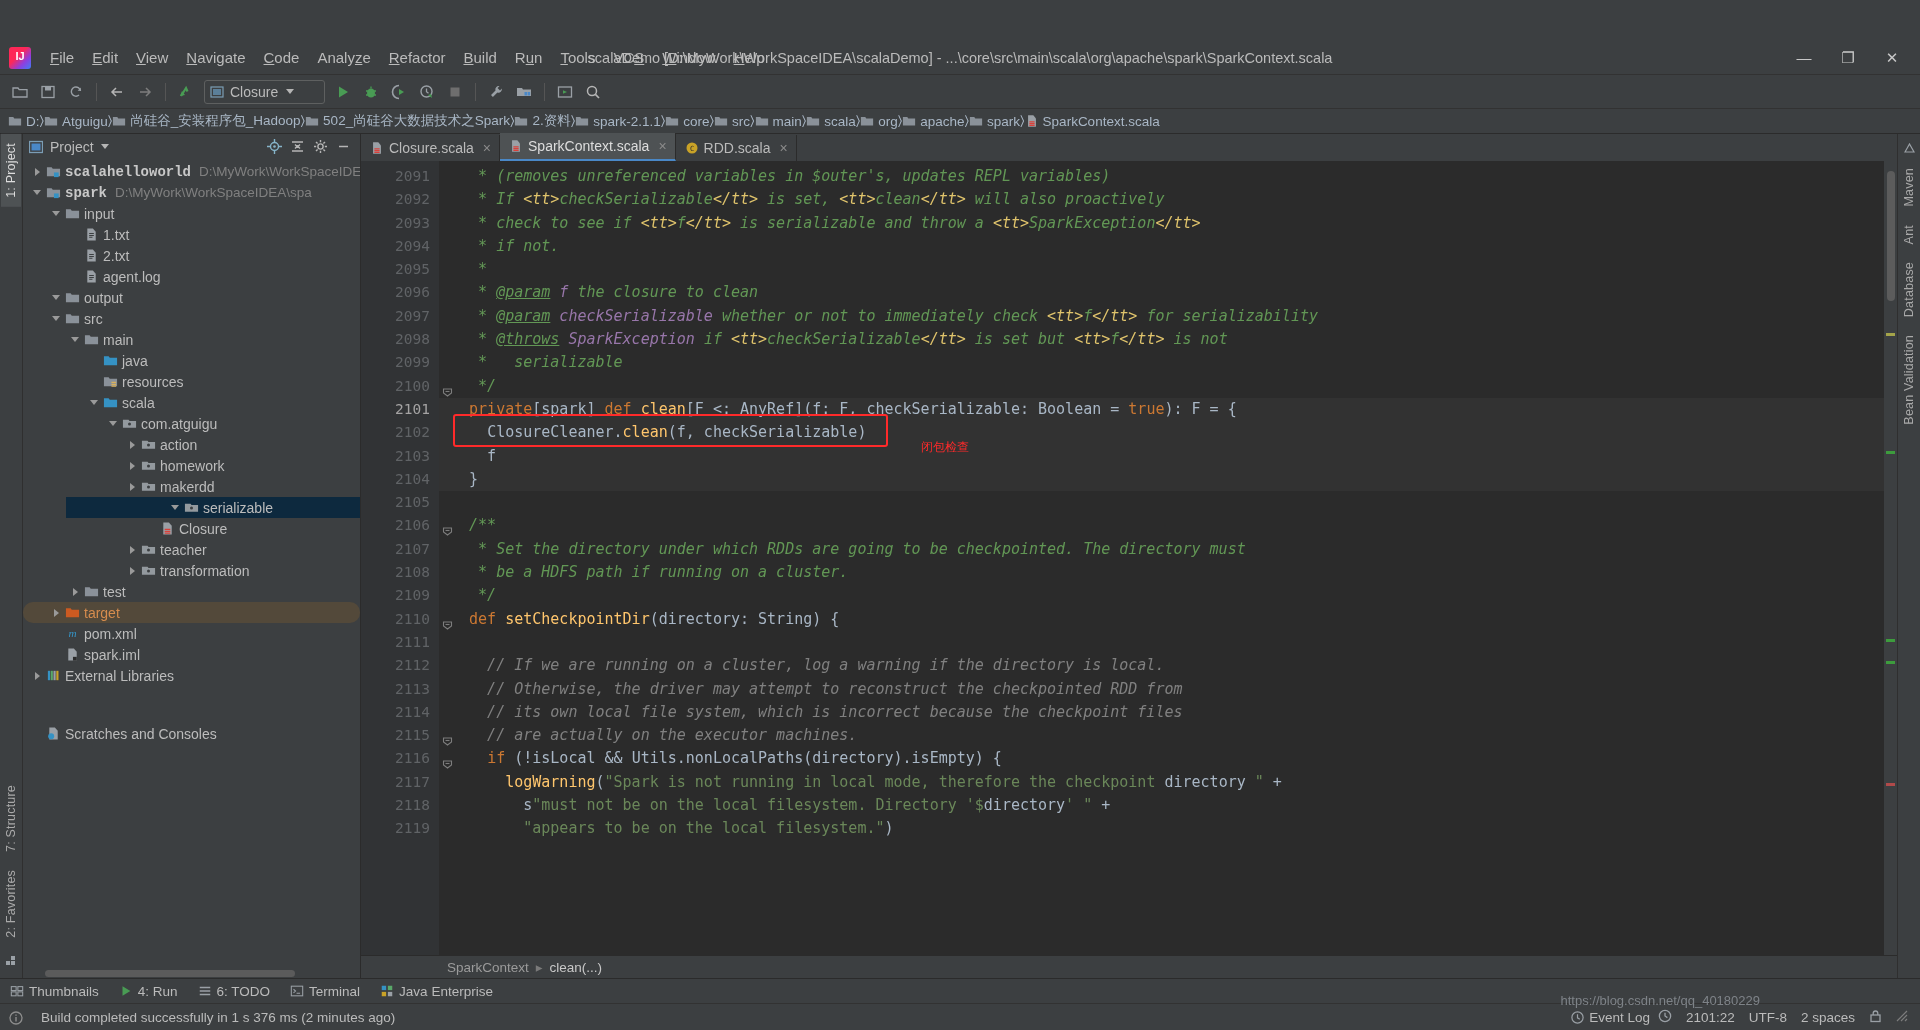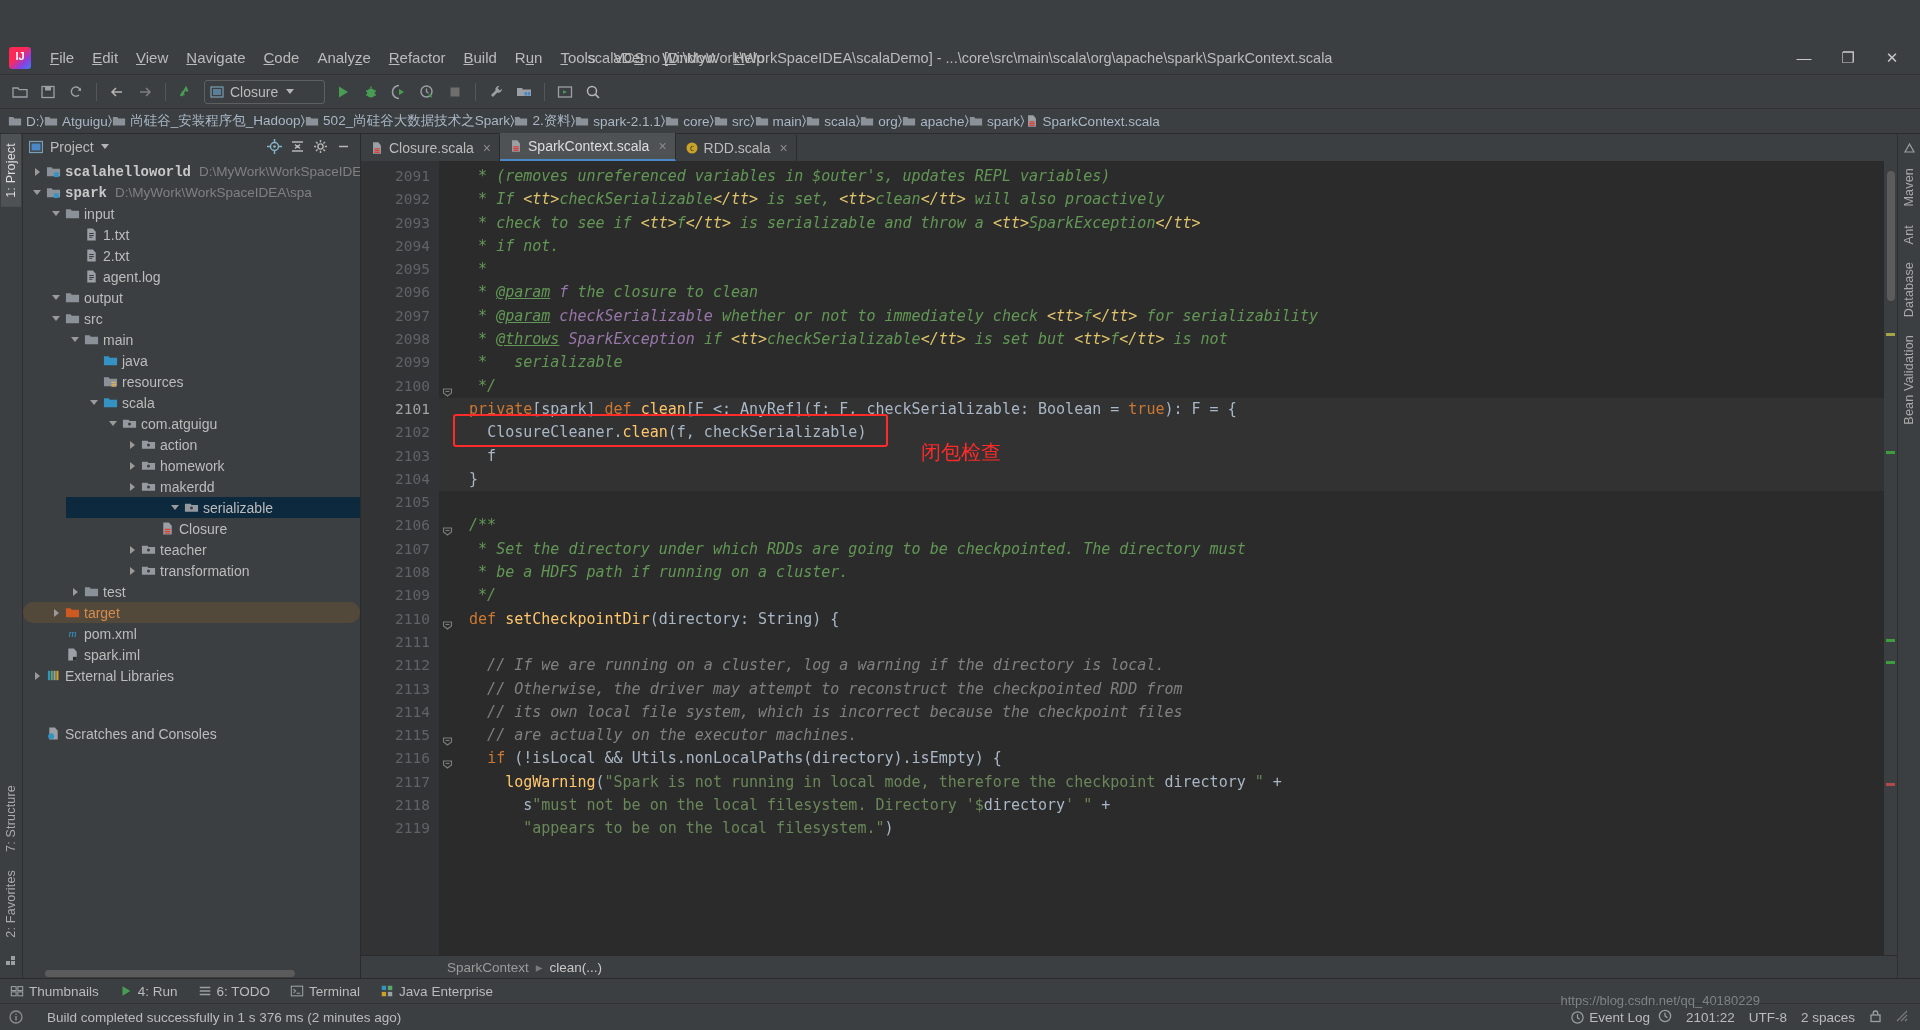--- a/index.html
+++ b/index.html
@@ -98,39 +98,39 @@
   .cmtag{color:#e0c46c;font-style:italic;}
   .doctag{color:#629755;font-style:italic;text-decoration:underline;}
   .docparam{color:#9876aa;font-style:italic;}
   .lc{color:#808080;font-style:italic;}
   .kw{color:#cc7832;}
   .fn{color:#ffc66d;}
   .typ{color:#a9b7c6;}
   .str{color:#6a8759;}
   .ident{color:#a9b7c6;}
   .redbox{position:absolute;border:2px solid #ff2a2a;border-radius:3px;pointer-events:none;}
-  .cnannot{position:absolute;color:#ff2a2a;font-size:20px;
+  .cnannot{position:absolute;color:#ff2a2a;font-size:12px;
            font-family:"DejaVu Sans","Liberation Sans",sans-serif;}
   .scrollmark{position:absolute;right:0;width:13px;top:0;bottom:0;background:#3c3f41;}
   .mk{position:absolute;right:2px;width:9px;height:3px;}
   .vscroll{position:absolute;right:2px;width:8px;background:#5c5c5c;border-radius:4px;}
 
   
   .edcrumb{height:22px;background:#3c3f41;display:flex;align-items:center;
            padding-left:86px;font-size:13.5px;color:#9b9b9b;flex:none;border-top:1px solid #2b2b2b;}
   .edcrumb .sep{margin:0 7px;color:#7a7a7a;}
   .edcrumb .cur{color:#c8c8c8;}
 
   
   .toolstrip{height:24px;background:#3c3f41;display:flex;align-items:center;flex:none;
              border-top:1px solid #2b2b2b;font-size:13.5px;color:#bbb;}
   .tsitem{display:flex;align-items:center;gap:5px;padding:0 10px;height:24px;}
   .statusbar{height:26px;background:#3c3f41;display:flex;align-items:center;flex:none;
              font-size:13.5px;color:#bbb;border-top:1px solid #323232;position:relative;}
-  .sb-left{display:flex;align-items:center;gap:24px;padding-left:9px;}
+  .sb-left{display:flex;align-items:flex-end;gap:18px;padding-left:9px;}
   .sb-right{margin-left:auto;display:flex;align-items:center;gap:14px;padding-right:12px;}
   .wm{position:absolute;right:160px;bottom:22px;color:#8a8f95;font-size:13px;opacity:.85;}
   .evlog{display:flex;align-items:center;gap:5px;}
 </style>
 </head>
 <body>
 
 <div class="app">
 
   <div class="titlebar">

